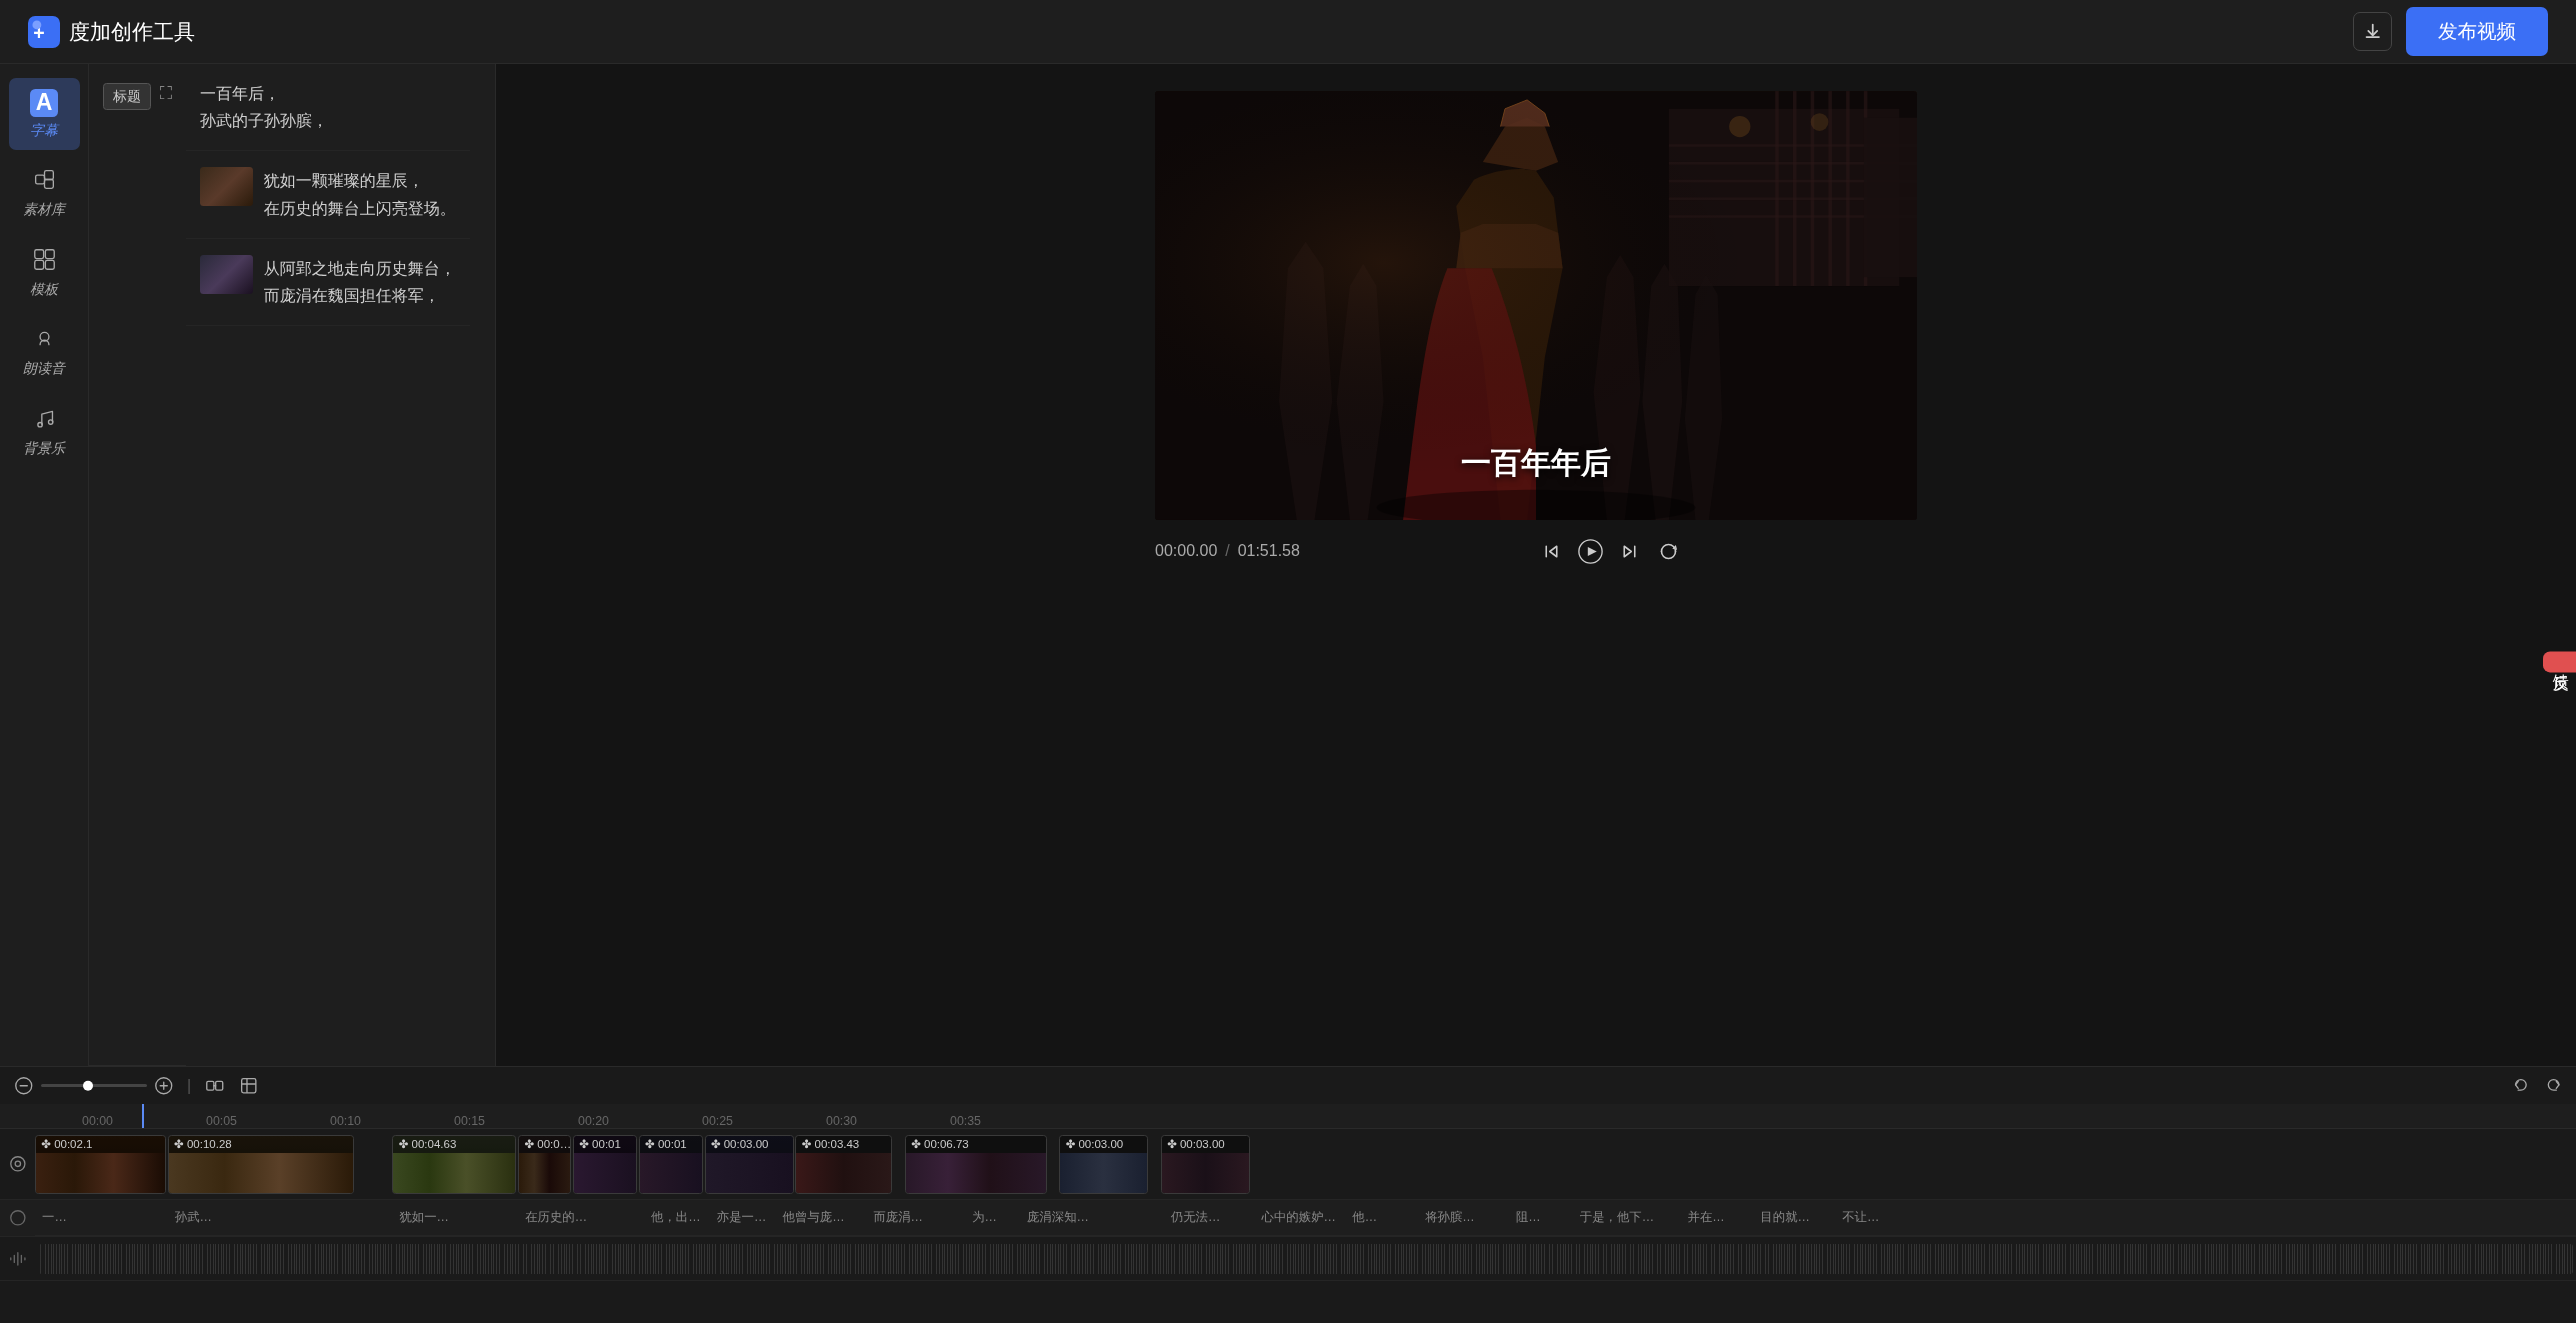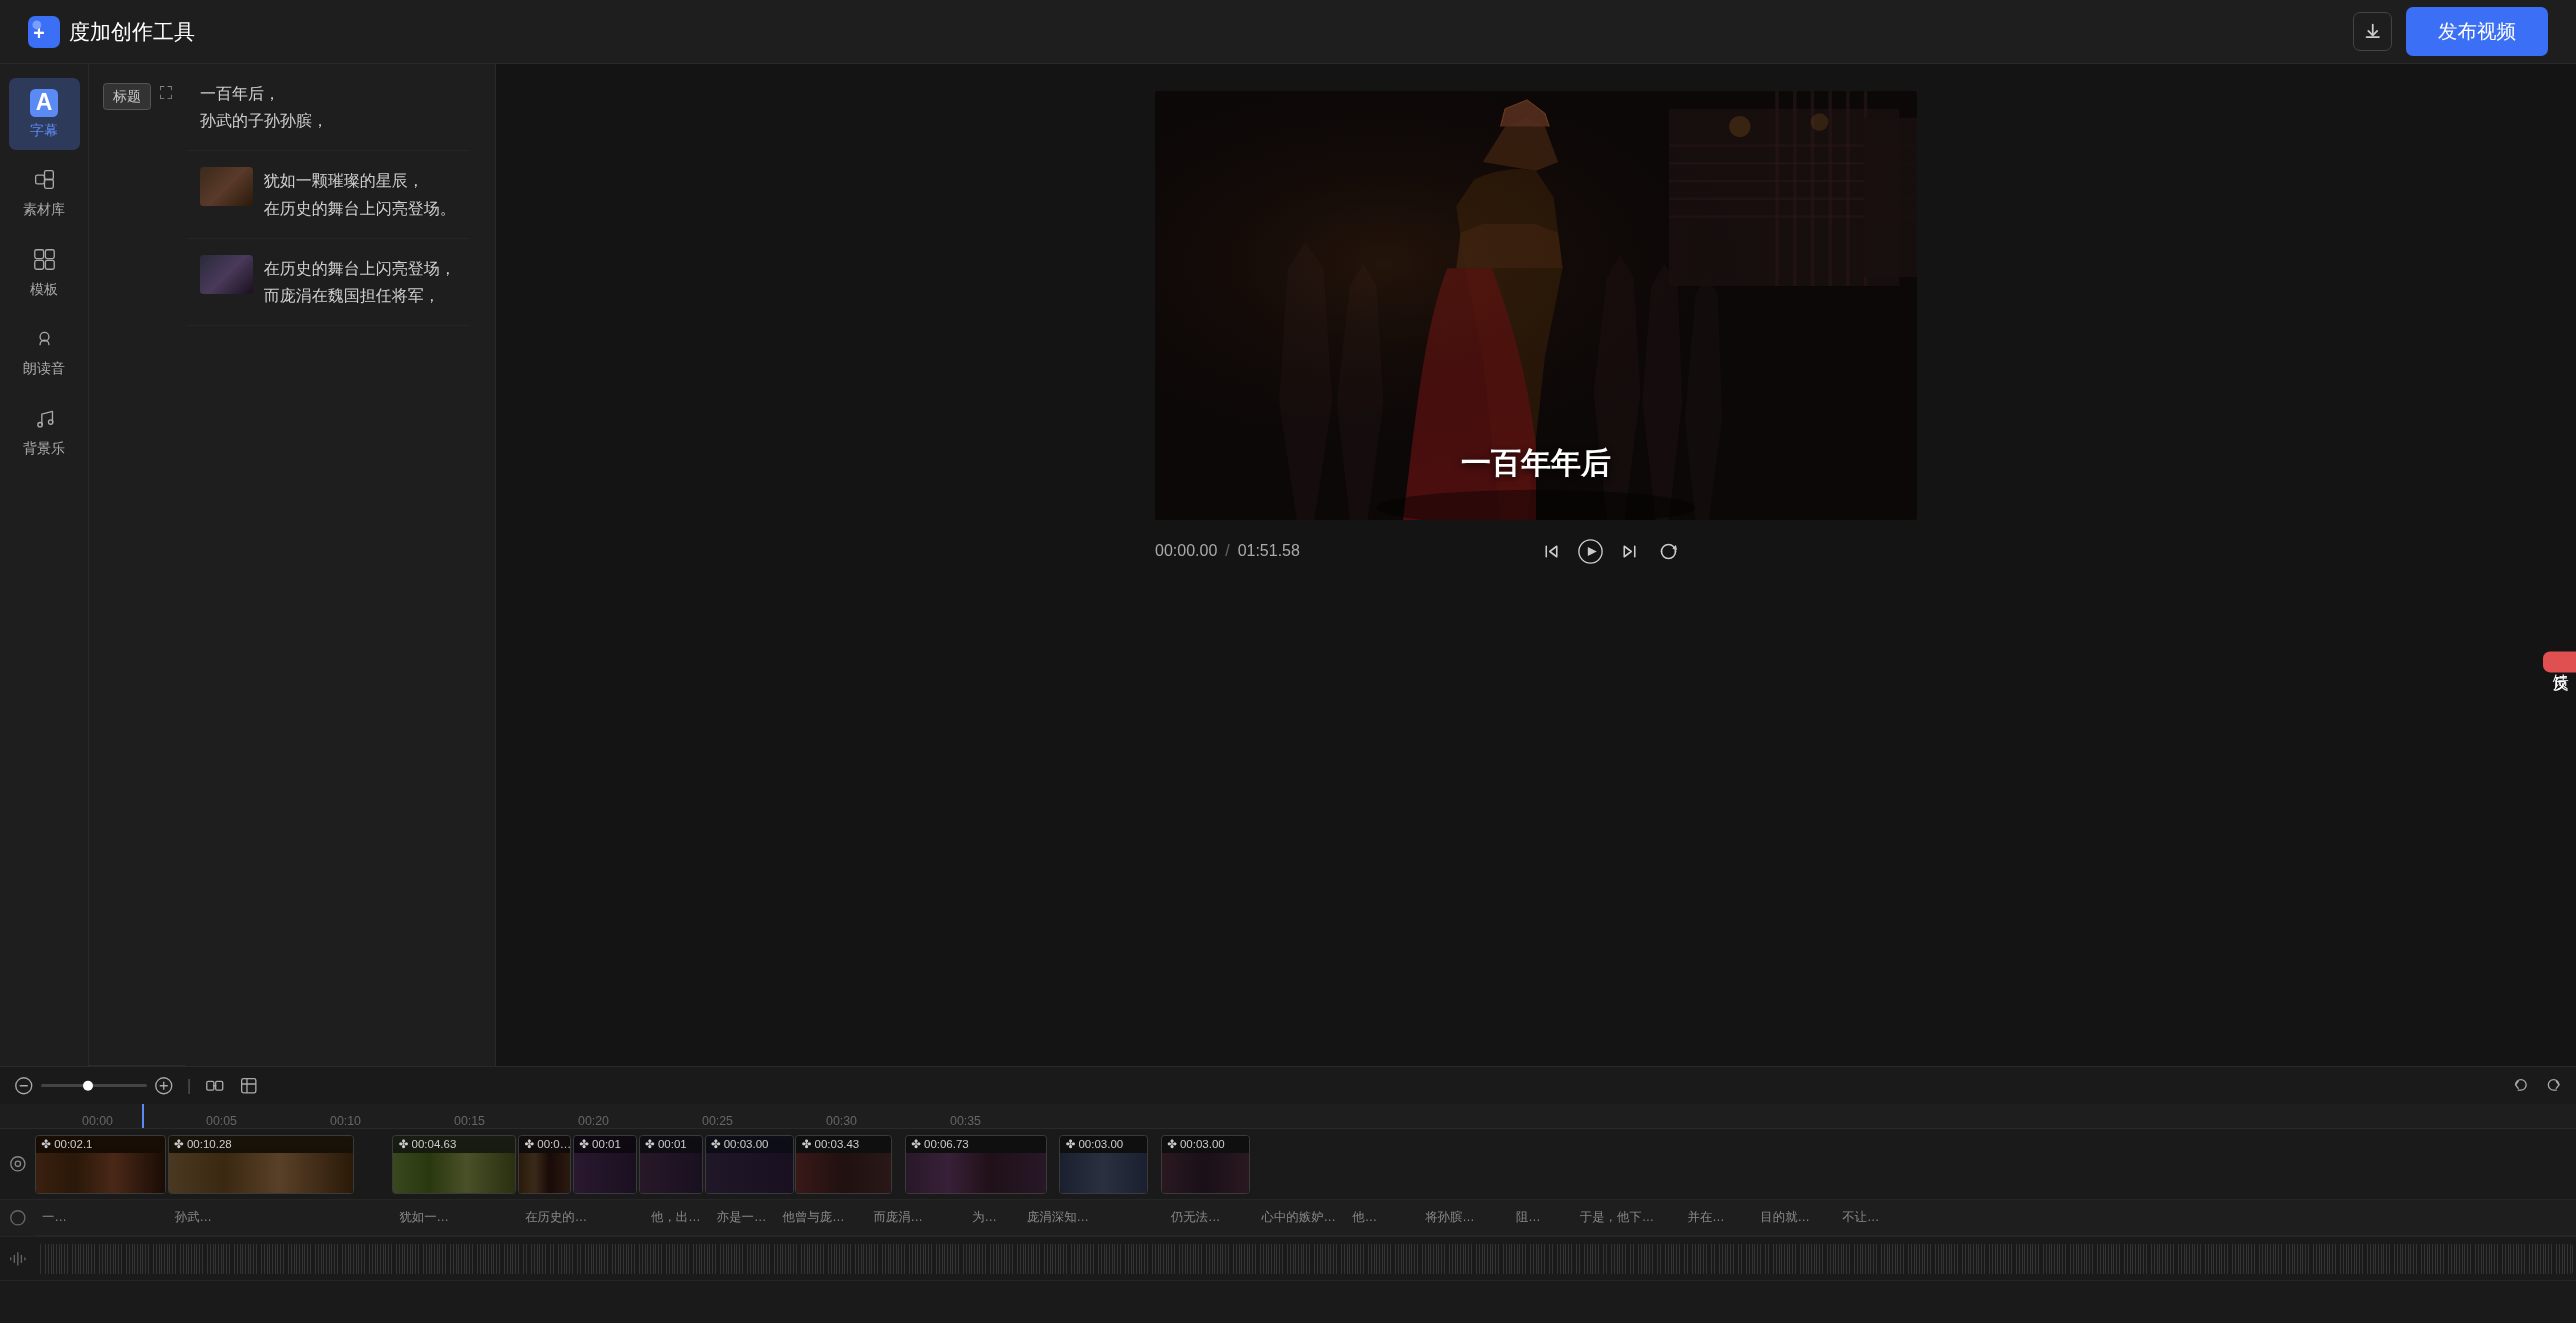--- a/index.html
+++ b/index.html
@@ -102,20 +102,21 @@
     .sidebar-icon {
       font-size: 19.5px;
       color: #aaa;
     }
     .sidebar-item.active .sidebar-icon {
       color: #5b8af5;
     }
     .sidebar-label {
       font-size: 14px;
       color: #aaa;
+      font-style: italic;
     }
     .sidebar-item.active .sidebar-label {
       color: #5b8af5;
     }
 
     
     .content-area {
       display: flex;
       flex: 1;
       overflow: hidden;
@@ -573,21 +574,21 @@
             <div class="entry-line">在历史的舞台上闪亮登场。</div>
           </div>
         </div>
 
 
         <div class="script-entry">
           <div class="entry-thumb">
             <div class="entry-thumb-inner" style="background:linear-gradient(135deg,#2a2a3a 0%,#4a3a5a 50%,#1a1020 100%);"></div>
           </div>
           <div class="entry-text-block">
-            <div class="entry-line">在历史的舞台上闪亮登场，</div>
+            <div class="entry-line">从阿郢之地走向历史舞台，</div>
             <div class="entry-line">而庞涓在魏国担任将军，</div>
           </div>
         </div>
       </div>
     </div>
 
     <div class="video-area">
       <div class="video-preview">
         <div class="video-scene">
           <div class="scene-bg"></div>

